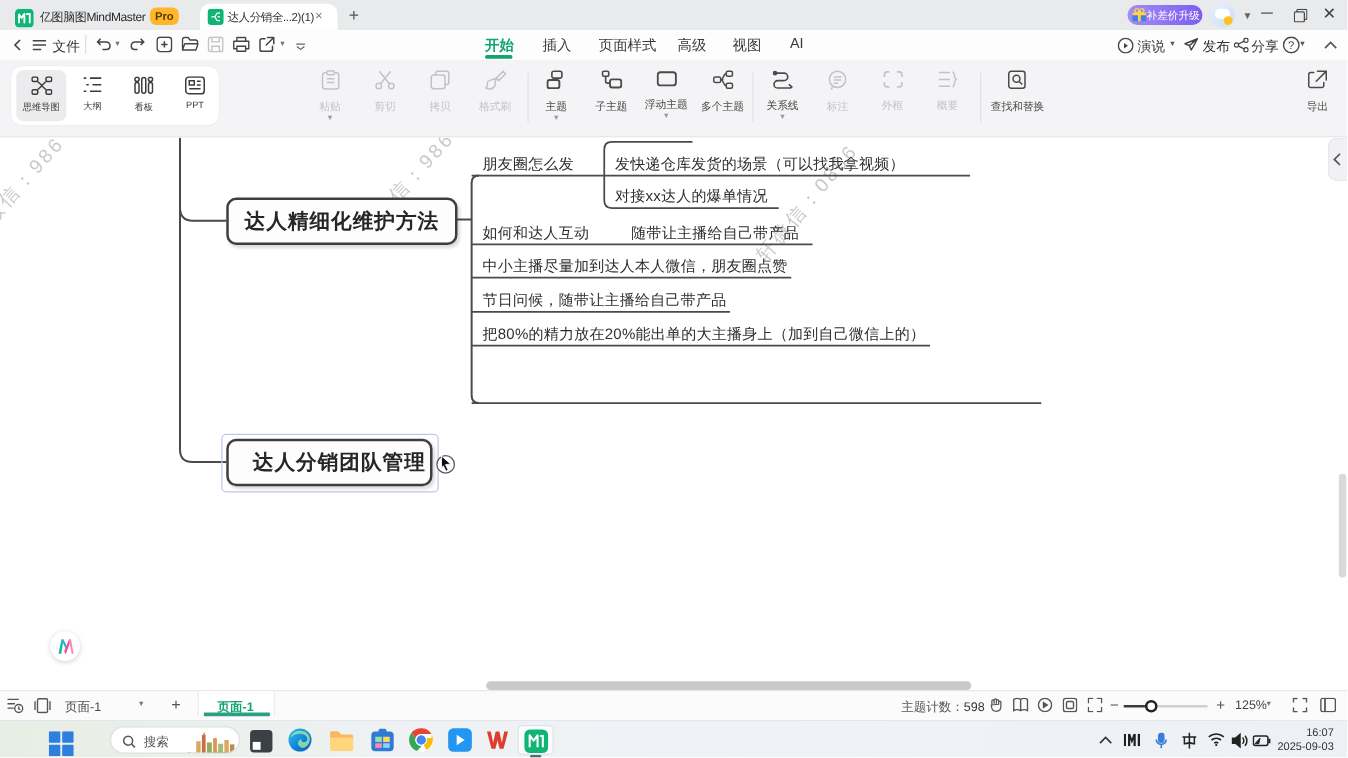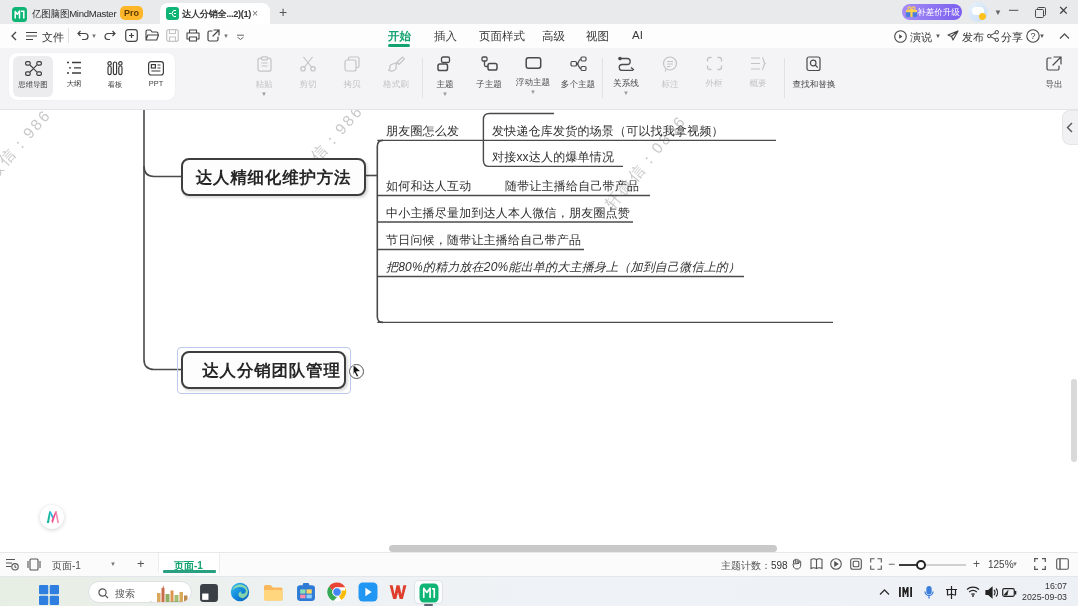--- a/index.html
+++ b/index.html
@@ -53,21 +53,21 @@
         <path d="M3.2 11V4.5l2.1 2.8L7.5 4v7" stroke="#fff" stroke-width="1.5" fill="none" stroke-linecap="round" stroke-linejoin="round"></path>
         <path d="M9.5 4.2h2.3v6.8" stroke="#fff" stroke-width="1.5" fill="none" stroke-linecap="round"></path>
       </svg>
   <div class="abs" style="left:32px;top:7.5px;font-size:9.6px;color:#2c2c2c;letter-spacing:-0.3px;">亿图脑图MindMaster</div>
   <div class="abs" style="left:120px;top:6px;width:23px;height:14px;background:#ffb629;border-radius:5px;font-size:9px;font-weight:bold;color:#5c3a00;text-align:center;line-height:14px;">Pro</div>
   <div id="doctab">
     <svg class="abs" style="left:6px;top:4px" width="13" height="13" viewBox="0 0 13 13">
           <rect width="13" height="13" rx="3" fill="#0eb574"></rect>
           <path d="M3 6.5h2.5M8 3.5h2M8 6.5h2M8 9.5h2M5.5 6.5c1.5 0 1-3 2.5-3M5.5 6.5c1.5 0 1 3 2.5 3" stroke="#fff" stroke-width="1" fill="none"></path>
         </svg>
-    <div class="abs" style="left:22px;top:5px;font-size:9.2px;color:#333;letter-spacing:-0.3px;font-weight:bold;">达人分销全...2)(1)</div>
+    <div class="abs" style="left:22px;top:5px;font-size:9.2px;color:#333;letter-spacing:-0.3px;">达人分销全...2)(1)</div>
     <div class="abs" style="left:92px;top:4px;font-size:10.5px;color:#777;">×</div>
   </div>
   <div class="abs" style="left:279px;top:4px;font-size:14px;color:#555;font-weight:300;">+</div>
   <div class="abs" style="left:902px;top:4px;width:60px;height:16px;border-radius:8px;background:linear-gradient(90deg,#a58cf5,#7a5ef0);color:#fff;font-size:8.5px;line-height:16px;text-align:center;"><svg style="position:absolute;left:3px;top:2px" width="13" height="12" viewBox="0 0 13 12">
           <rect x="1" y="4" width="11" height="7" rx="1" fill="#4a7de0"></rect>
           <rect x="1" y="4" width="11" height="2.2" fill="#ffd24d"></rect>
           <rect x="5.4" y="3" width="2.2" height="8" fill="#ffd24d"></rect>
           <circle cx="4.5" cy="2.5" r="1.6" fill="none" stroke="#ffd24d" stroke-width="1.1"></circle>
           <circle cx="8.5" cy="2.5" r="1.6" fill="none" stroke="#ffd24d" stroke-width="1.1"></circle>
         </svg><span style="margin-left:13px">补差价升级</span></div>
@@ -357,21 +357,21 @@
   <svg class="abs" style="left:351.5px;top:254px" width="10" height="14" viewBox="0 0 10 14">
         <path d="M1.2 0.8l7.4 6.5-4.2.4 2.2 4.4-1.8.9-2.2-4.4-1.4 2.8z" fill="#111" stroke="#fff" stroke-width="0.7"></path>
       </svg>
   <div class="trow" style="left:386px;top:13px;">朋友圈怎么发</div>
   <div class="trow" style="left:492px;top:13px;">发快递仓库发货的场景（可以找我拿视频）</div>
   <div class="trow" style="left:492px;top:39px;">对接xx达人的爆单情况</div>
   <div class="trow" style="left:386px;top:68px;">如何和达人互动</div>
   <div class="trow" style="left:505px;top:68px;">随带让主播给自己带产品</div>
   <div class="trow" style="left:386px;top:122px;">节日问候，随带让主播给自己带产品</div>
   <div class="trow" style="left:386px;top:94.5px;">中小主播尽量加到达人本人微信，朋友圈点赞</div>
-  <div class="trow" style="left:386px;top:149px;font-style:italic;">把80%的精力放在20%能出单的大主播身上（加到自己微信上的）</div>
+  <div class="trow" style="left:386px;top:149px;">把80%的精力放在20%能出单的大主播身上（加到自己微信上的）</div>
   <div class="abs" style="left:1062px;top:0px;width:16px;height:35px;background:#f1f1f3;border:1px solid #e6e6e8;border-right:none;border-radius:8px 0 0 8px;"></div>
   <svg class="abs" style="left:1066px;top:12px" width="7" height="11" viewBox="0 0 7 11">
         <path d="M6 1L1.5 5.5 6 10" stroke="#555" stroke-width="1.4" fill="none"></path>
       </svg>
   <div class="abs" style="left:1071px;top:269px;width:5.5px;height:83px;background:#d9d9d9;border-radius:3px;"></div>
   <div class="abs" style="left:389px;top:435px;width:388px;height:6.5px;background:#c9c9c9;border-radius:3.5px;"></div>
   <div class="abs" style="left:40px;top:395px;width:24px;height:24px;border-radius:50%;background:#fff;box-shadow:0 1px 4px rgba(0,0,0,.18);"></div>
   <svg class="abs" style="left:46px;top:400px" width="13" height="14" viewBox="0 0 13 14">
         <path d="M1 13L3.5 1l3 7 3-7 2.5 12" stroke="none" fill="none"></path>
         <path d="M0.8 13L3.2 1.5h1.6L3 13z" fill="#18b5a0"></path>

